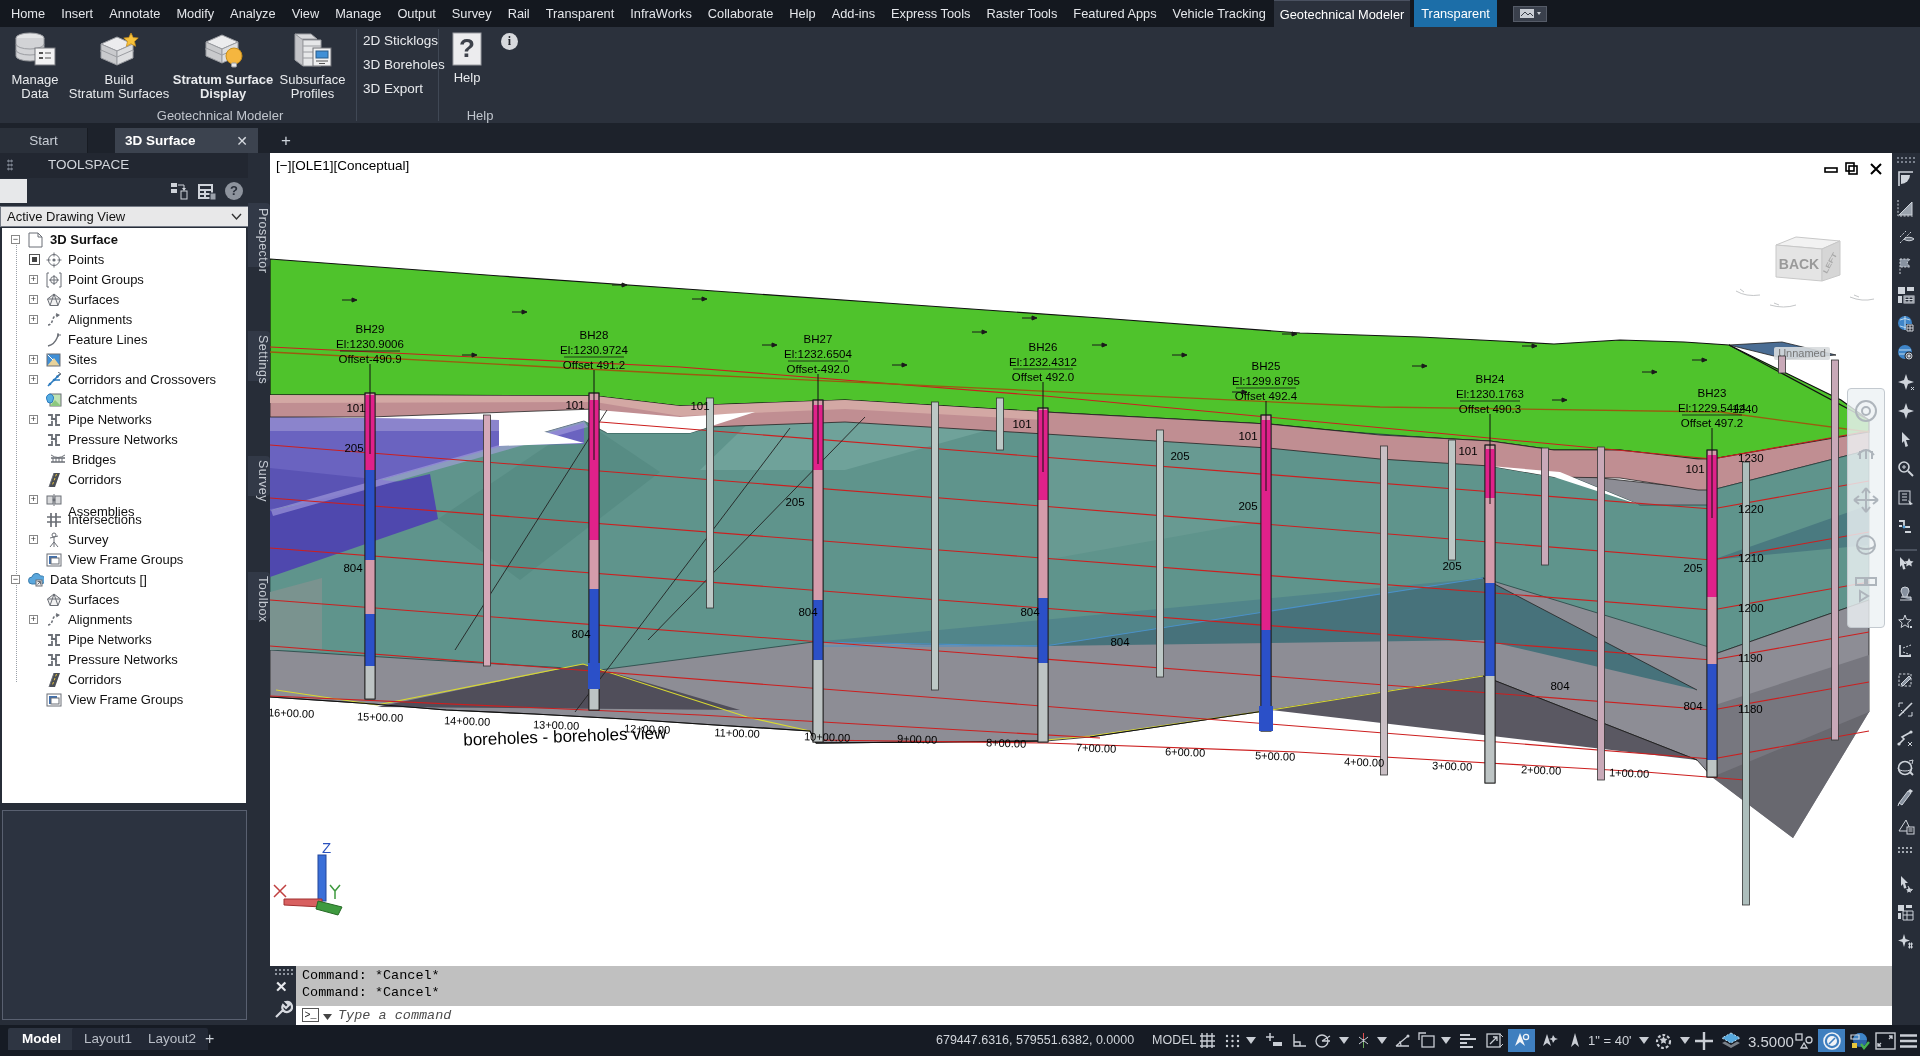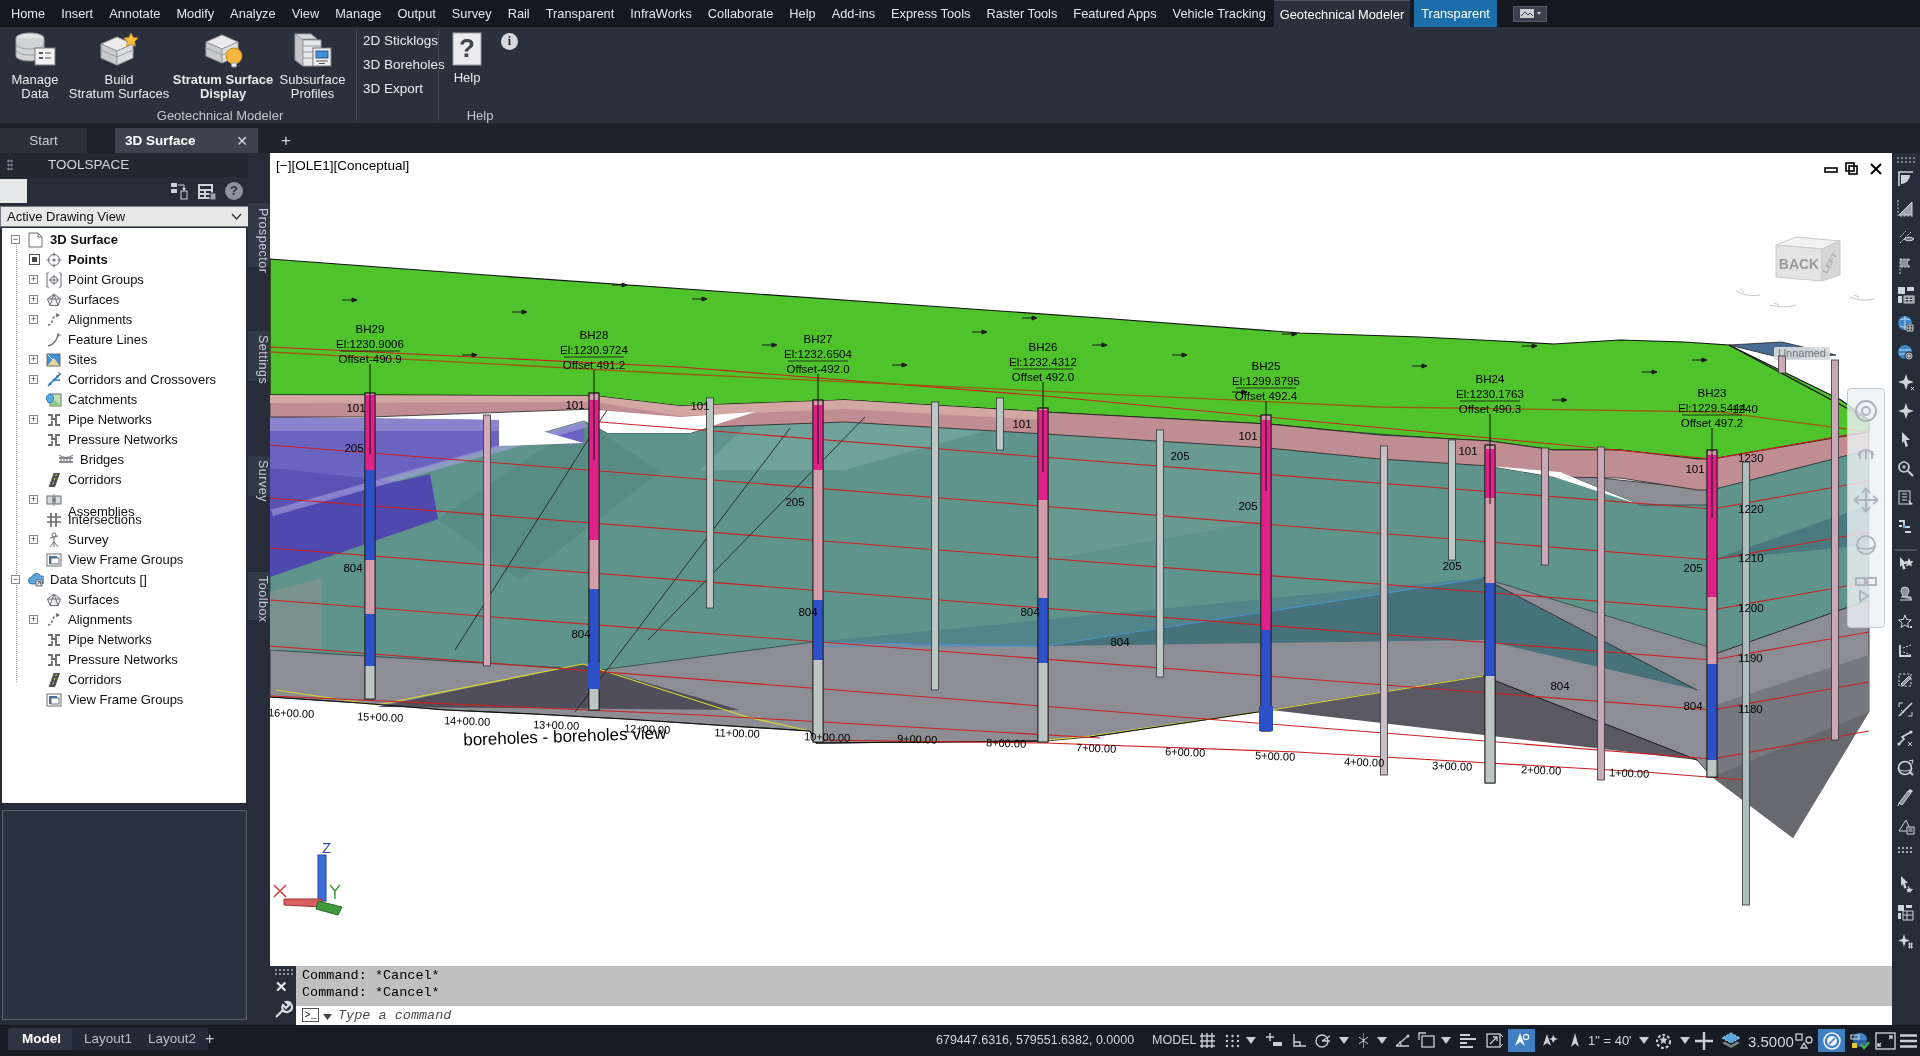--- a/index.html
+++ b/index.html
@@ -218,21 +218,21 @@
           <span style="position:absolute; left:48px; top:0px; font-weight:bold;">3D Surface</span>
         </div>
     <div class="ti" style="left:0; top:22px; width:244px;">
           <span style="position:absolute; left:27px; top:4px; width:11px; height:11px; border:1px solid #555; background:#fff;"></span>
           <span style="position:absolute; left:30px; top:7px; width:5px; height:5px; background:#444;"></span>
           <svg style="position:absolute; left:44px; top:2px;" width="16" height="16" viewBox="0 0 16 16">
             <circle cx="8" cy="8" r="5.5" fill="none" stroke="#6b6f76"></circle>
             <path d="M8 0.5 v4 M8 11.5 v4 M0.5 8 h4 M11.5 8 h4" stroke="#6b6f76"></path>
             <circle cx="8" cy="8" r="1.6" fill="#6b6f76"></circle>
           </svg>
-          <span style="position:absolute; left:66px; top:0px; font-weight:bold;">Points</span>
+          <span style="position:absolute; left:66px; top:0px; font-weight:normal;">Points</span>
         </div>
     <div class="ti" style="left:0; top:42px; width:244px;">
           <span style="position:absolute; left:27px; top:5px; width:9px; height:9px; border:1px solid #888; background:#fff; font-size:9px; line-height:7px; text-align:center; color:#333;">+</span>
           <svg style="position:absolute; left:44px; top:2px;" width="16" height="16" viewBox="0 0 16 16">
             <path d="M3 1 h-2 v14 h2 M13 1 h2 v14 h-2" fill="none" stroke="#6b6f76"></path>
             <circle cx="8" cy="8" r="3.5" fill="none" stroke="#6b6f76"></circle>
             <path d="M8 3 v10 M3 8 h10" stroke="#6b6f76"></path>
           </svg>
           <span style="position:absolute; left:66px; top:0px; font-weight:normal;">Point Groups</span>
         </div>
@@ -298,21 +298,21 @@
           <span style="position:absolute; left:66px; top:0px; font-weight:normal;">Pipe Networks</span>
         </div>
     <div class="ti" style="left:0; top:202px; width:244px;">
           <svg style="position:absolute; left:44px; top:2px;" width="16" height="16" viewBox="0 0 16 16">
             <path d="M2 3 h4 v4 h4 v-4 h4 M2 13 h4 v-4 M10 9 v4 h4" fill="none" stroke="#6b6f76" stroke-width="1.8"></path>
             <circle cx="6" cy="7" r="1.2" fill="#6b6f76"></circle>
             <circle cx="10" cy="9" r="1.2" fill="#6b6f76"></circle>
           </svg>
           <span style="position:absolute; left:66px; top:0px; font-weight:normal;">Pressure Networks</span>
         </div>
-    <div class="ti" style="left:12px; top:222px; width:292px;">
+    <div class="ti" style="left:4px; top:222px; width:292px;">
           <svg style="position:absolute; left:44px; top:2px;" width="16" height="16" viewBox="0 0 16 16">
             <path d="M1 6 h14 M1 10 h14" stroke="#6b6f76" stroke-width="1.6"></path>
             <path d="M3 6 v4 M6 6 v4 M9 6 v4 M12 6 v4" stroke="#6b6f76"></path>
             <path d="M1 3 q7 5 14 0" fill="none" stroke="#6b6f76"></path>
           </svg>
           <span style="position:absolute; left:66px; top:0px; font-weight:normal;">Bridges</span>
         </div>
     <div class="ti" style="left:0; top:242px; width:244px;">
           <svg style="position:absolute; left:44px; top:2px;" width="16" height="16" viewBox="0 0 16 16">
             <path d="M3 15 L8 1 L14 1 L9 15 Z" fill="#4a4e55"></path>

